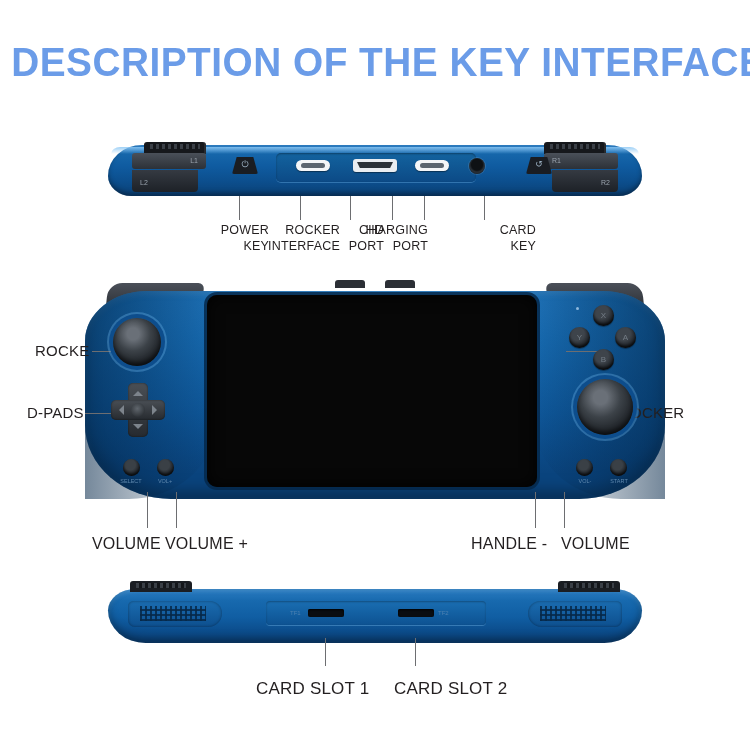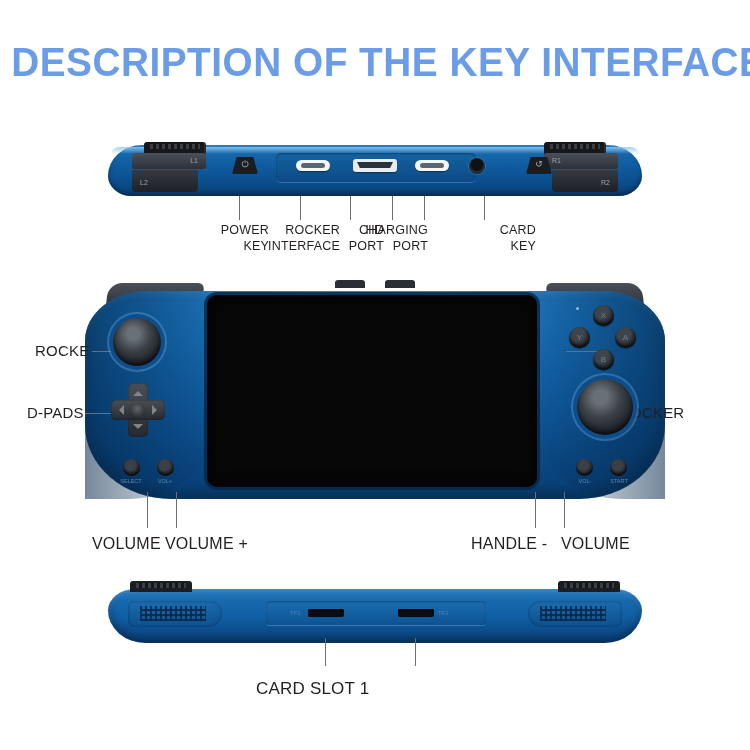--- a/index.html
+++ b/index.html
@@ -558,14 +558,15 @@
     <div class="bv-slot one"></div>
     <div class="bv-slot-txt" style="left:182px;">TF1</div>
     <div class="bv-slot two"></div>
     <div class="bv-slot-txt" style="left:330px;">TF2</div>
   </div>
 
   <div class="leader v" style="left:325px;top:638px;height:28px;"></div>
   <div class="leader v" style="left:415px;top:638px;height:28px;"></div>
 
   <div class="lbl" style="left:256px;top:678px;font-size:17px;">CARD SLOT 1</div>
+  <div class="lbl" style="left:394px;top:678px;font-size:17px;">CARD SLOT 2</div>
 
 </div>
 
 </body></html>

